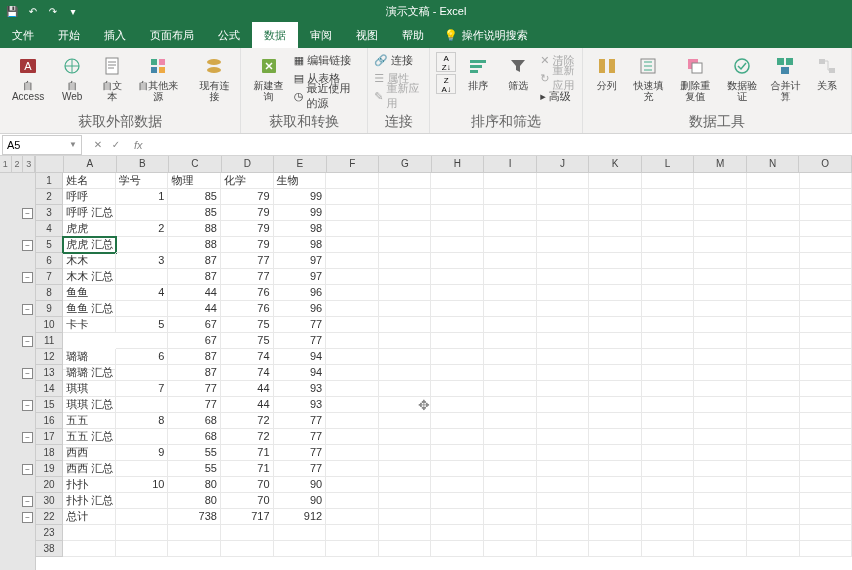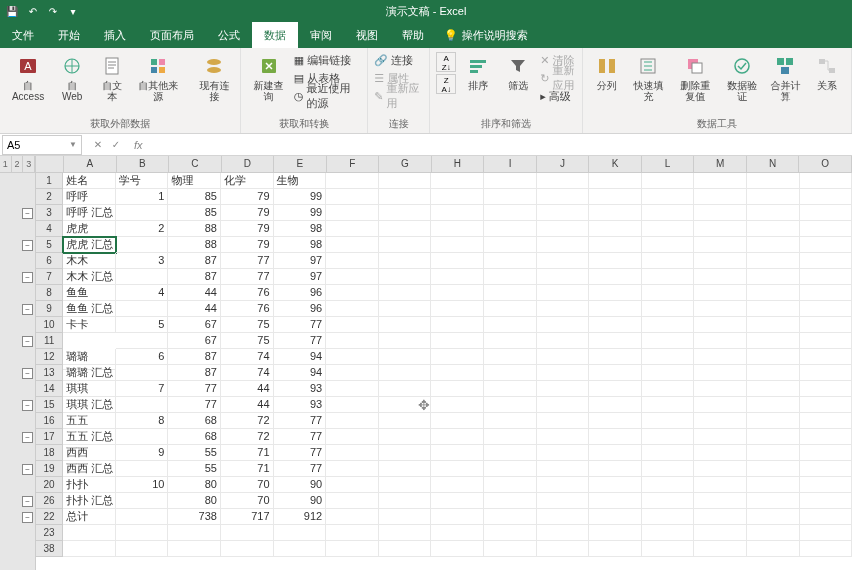--- a/index.html
+++ b/index.html
@@ -8,21 +8,21 @@
 .titlebar .qat{display:flex;gap:2px;align-items:center;}
 .titlebar .qat span{width:18px;height:18px;display:inline-flex;align-items:center;justify-content:center;font-size:10px;}
 .titlebar .title{position:absolute;left:50%;transform:translateX(-50%);font-size:11px;}
 .tabs{height:26px;background:#217346;display:flex;align-items:center;color:#fff;}
 .tabs .tab{padding:0 12px;height:26px;line-height:26px;cursor:pointer;}
 .tabs .tab.active{background:#fff;color:#217346;}
 .tabs .tell{display:flex;align-items:center;gap:4px;margin-left:8px;}
 .ribbon{height:86px;background:#f3f2f1;border-bottom:1px solid #d4d4d4;display:flex;}
 .rgroup{border-right:1px solid #e1e1e1;padding:4px 6px 0 6px;display:flex;flex-direction:column;justify-content:space-between;}
 .rgroup .items{display:flex;gap:4px;align-items:flex-start;flex:1;}
-.rgroup .label{text-align:center;font-size:10px;color:#666;padding:2px 0;}
+.rgroup .label{text-align:center;font-size:14px;color:#666;padding:2px 0;}
 .rbtn{display:flex;flex-direction:column;align-items:center;gap:2px;padding:2px 4px;cursor:pointer;min-width:36px;}
 .rbtn .ico{width:24px;height:24px;display:flex;align-items:center;justify-content:center;}
 .rbtn .lbl{font-size:10px;color:#444;text-align:center;line-height:11px;}
 .rsmall{display:flex;flex-direction:column;gap:2px;}
 .rsmall .item{display:flex;align-items:center;gap:3px;font-size:10px;color:#444;height:16px;cursor:pointer;}
 .fbar{height:22px;border-bottom:1px solid #d4d4d4;display:flex;align-items:center;background:#fff;}
 .namebox{width:80px;height:20px;border:1px solid #ccc;margin:0 2px;padding:0 4px;display:flex;align-items:center;justify-content:space-between;font-size:11px;}
 .fbtns{display:flex;gap:2px;margin:0 6px;}
 .fbtns span{width:16px;height:16px;display:inline-flex;align-items:center;justify-content:center;color:#888;font-size:10px;}
 .fx{color:#888;font-style:italic;margin:0 4px;}
@@ -721,21 +721,21 @@
           <div class="cell" style="width: 54px;"></div>
           <div class="cell" style="width: 54px;"></div>
           <div class="cell" style="width: 54px;"></div>
           <div class="cell" style="width: 54px;"></div>
           <div class="cell" style="width: 54px;"></div>
           <div class="cell" style="width: 54px;"></div>
           <div class="cell" style="width: 54px;"></div>
           <div class="cell" style="width: 54px;"></div>
         </div>
         <div class="row">
-          <div class="rowhead">26</div>
+          <div class="rowhead">30</div>
           <div class="cell" style="width: 54px;">扑扑 汇总</div>
           <div class="cell" style="width: 54px;"></div>
           <div class="cell num" style="width: 54px;">80</div>
           <div class="cell num" style="width: 54px;">70</div>
           <div class="cell num" style="width: 54px;">90</div>
           <div class="cell" style="width: 54px;"></div>
           <div class="cell" style="width: 54px;"></div>
           <div class="cell" style="width: 54px;"></div>
           <div class="cell" style="width: 54px;"></div>
           <div class="cell" style="width: 54px;"></div>

